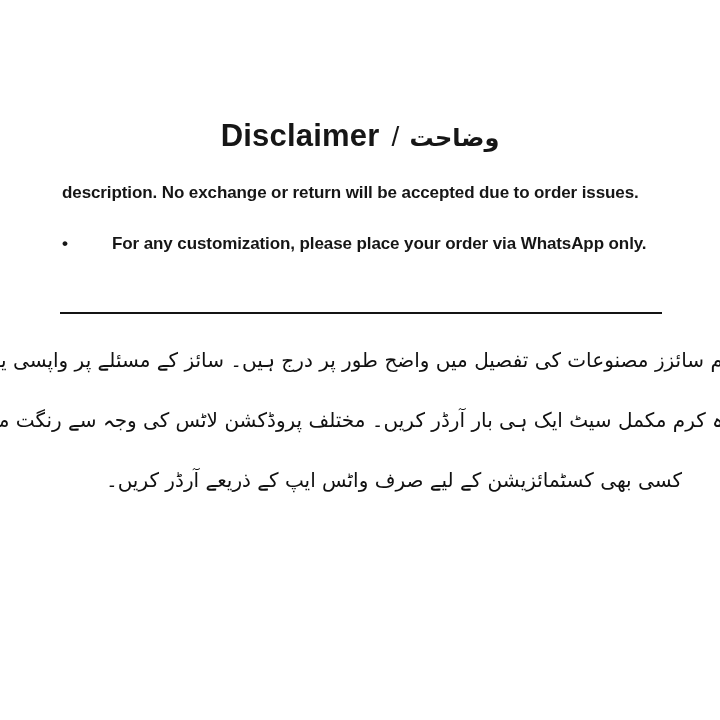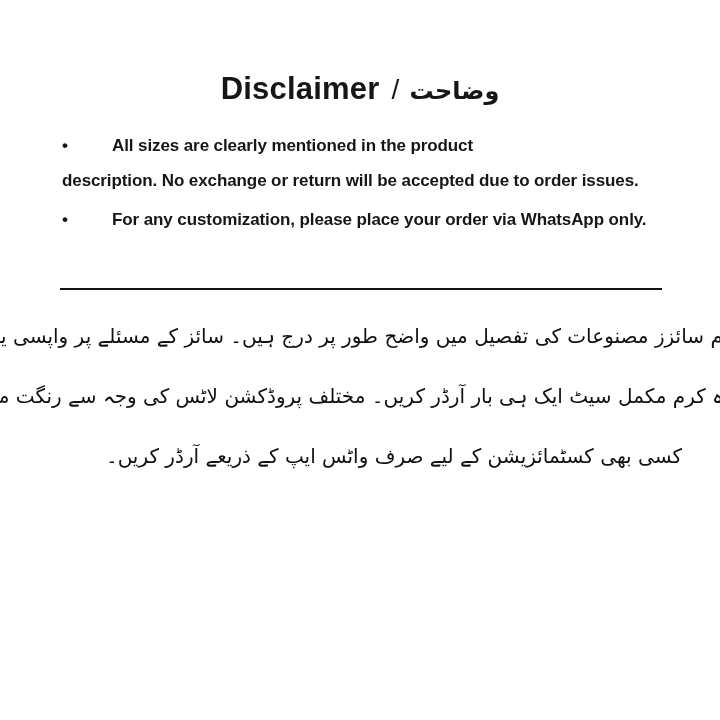--- a/index.html
+++ b/index.html
@@ -8,21 +8,21 @@
     width: 720px;
     height: 720px;
     margin: 0 auto;
     background: #ffffff;
     color: #161616;
     overflow: hidden;
     font-family: "Liberation Sans", sans-serif;
   }
   
   .title {
-    padding-top: 65px;
+    padding-top: 112px;
     height: 46px;
     line-height: 46px;
     text-align: center;
     font-weight: 700;
     letter-spacing: 0.2px;
     white-space: nowrap;
   }
   .title .en { font-size: 31px; }
   .title .sep { font-size: 28px; font-weight: 400; margin: 0 10px 0 12px; }
   .title .ur {
@@ -43,21 +43,21 @@
     margin: 0;
     line-height: 35px;
     white-space: nowrap;
   }
   .bline .dot {
     display: inline-block;
     width: 10px;
     font-size: 17px;
   }
   .bline .tab { display: inline-block; width: 40px; }
-  .bline.extra-gap { margin-top: 4px; }
+  .bline.extra-gap { margin-top: 16px; }
   
   .divider {
     margin: 51px 58px 0 60px;
     border-top: 2px solid #141414;
     height: 0;
   }
   
   .urdu {
     margin-top: 16px;
   }
@@ -78,21 +78,20 @@
 <body>
 
 <div class="page">
 
   <h1 class="title" style="margin:0;">
     <span class="en">Disclaimer</span><span class="sep">/</span><span class="ur">وضاحت</span>
   </h1>
 
   <div class="bullets">
 
-    <p class="bline"><span class="dot">•</span><span class="tab"></span><span>All sizes are clearly mentioned in the product</span></p>
     <p class="bline"><span>description. No exchange or return will be accepted due to order issues.</span></p>
 
 
     <p class="bline extra-gap"><span class="dot">•</span><span class="tab"></span><span>For any customization, please place your order via WhatsApp only.</span></p>
 
   </div>
 
   <div class="divider"></div>
 
   <div class="urdu">

